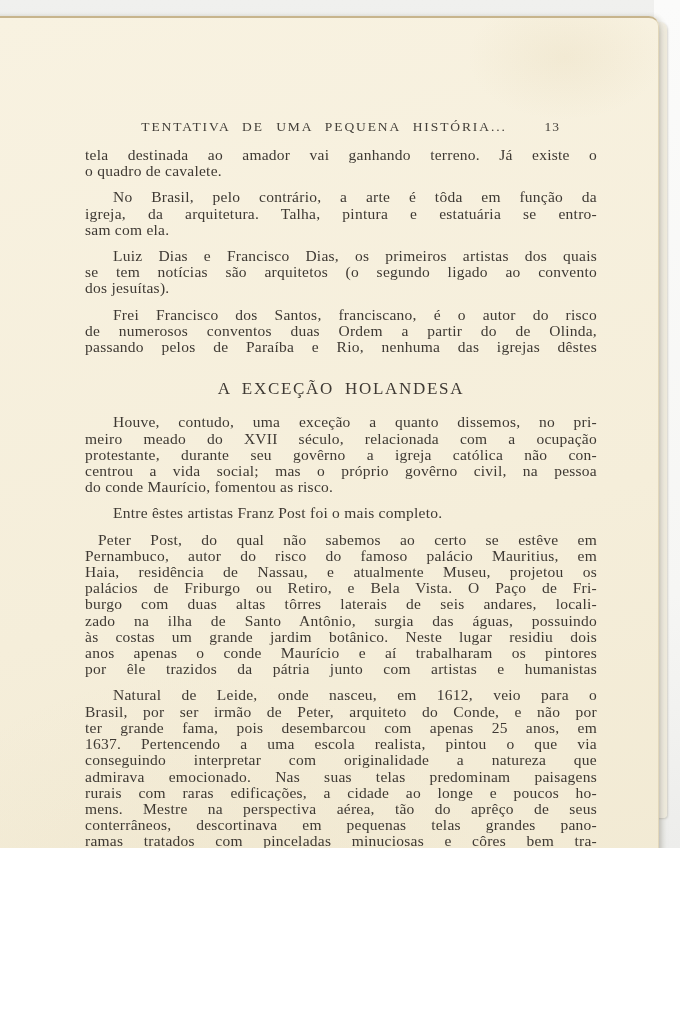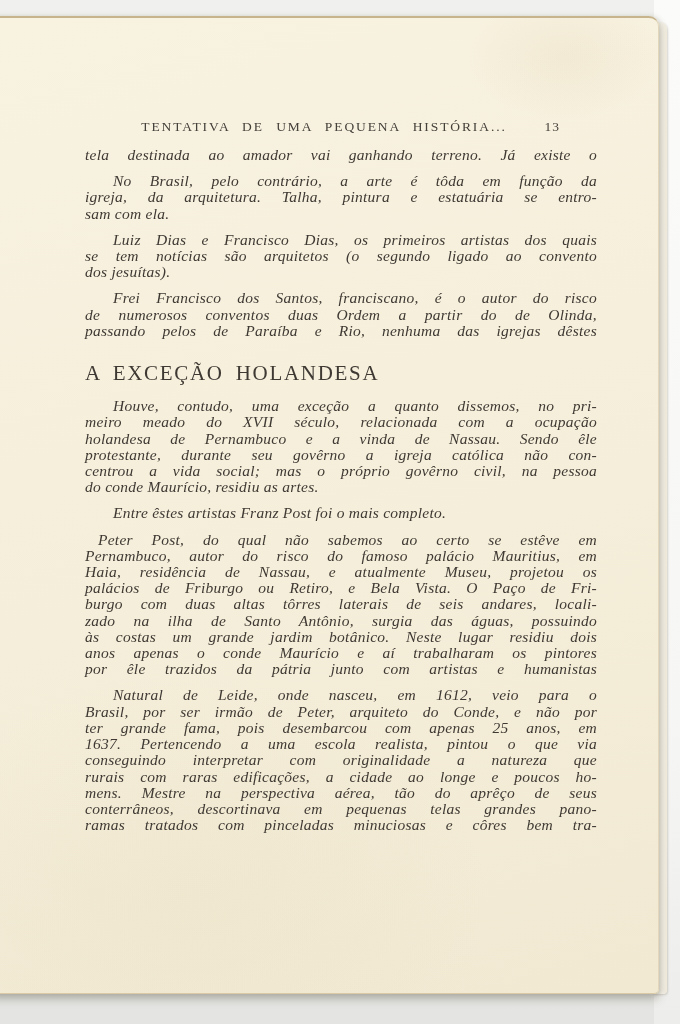--- a/index.html
+++ b/index.html
@@ -1,20 +1,20 @@
 <!DOCTYPE html>
 <html><head>
 <meta charset="utf-8">
 <style>
   html,body { margin:0; padding:0; }
   body { font-family: "Liberation Serif", "DejaVu Serif", serif; }
 
   .photo {
     position: relative;
-    width: 680px; height: 1024px;
+    width: 680px; height: 848px;
     overflow: hidden;
     background: linear-gradient(180deg, #f0f0ee 0%, #e9eae8 30%, #e4e5e2 100%);
   }
 
   
   .backdrop-right {
     position:absolute; top:0; right:0; width:26px; height:100%;
     background: linear-gradient(180deg, #fbfbfa 0%, #f6f6f4 70%, #ededeb 100%);
   }
 
@@ -52,28 +52,28 @@
   }
   .running-header .title {
     display:block; text-align:center; margin-right:34px;
     letter-spacing:1.9px; word-spacing:7px; white-space:nowrap;
   }
   .running-header .folio {
     position:absolute; right:37px; top:0; letter-spacing:1px;margin-left:36px;
   }
 
   .para { margin:10px 0 0 0; }
-  .line { text-align: justify; text-align-last: justify; font-style: italic; }
+  .line { text-align: justify; text-align-last: justify; }
   .line.end { text-align-last: left; }
   .line.first { text-indent: 28px; }
   .line.first-sm { text-indent: 13px; }
 
   .section-heading {
-    margin:26px 0 17px 0;
-    font-size:21px; color:#3e3933;
+    text-align:center; margin:26px 0 17px 0;
+    font-size:17px; color:#3e3933;
     letter-spacing:1.7px; word-spacing:5px;
   }
 </style>
 </head>
 <body>
 
 <div class="photo">
   <div class="backdrop-right"></div>
   <div class="fore-edge"></div>
 
@@ -81,44 +81,44 @@
     <div class="text-column">
 
       <div class="running-header">
         <span class="title">TENTATIVA DE UMA PEQUENA HISTÓRIA...</span>
         <span class="folio">13</span>
       </div>
 
       <main>
           <div class="para">
             <div class="line">tela destinada ao amador vai ganhando terreno.  Já existe o</div>
+            <div class="line end">o quadro de cavalete.</div>
           </div>
           <div class="para">
             <div class="line first">No Brasil, pelo contrário, a arte é tôda em função da</div>
             <div class="line">igreja, da arquitetura.  Talha, pintura e estatuária se entro-</div>
             <div class="line end">sam com ela.</div>
           </div>
           <div class="para">
             <div class="line first">Luiz Dias e Francisco Dias, os primeiros artistas dos quais</div>
             <div class="line">se tem notícias são arquitetos (o segundo ligado ao convento</div>
             <div class="line end">dos jesuítas).</div>
           </div>
           <div class="para">
             <div class="line first">Frei Francisco dos Santos, franciscano, é o autor do risco</div>
             <div class="line">de numerosos conventos duas Ordem a partir do de Olinda,</div>
             <div class="line">passando pelos de Paraíba e Rio, nenhuma das igrejas dêstes</div>
           </div>
           <div class="section-heading">A EXCEÇÃO HOLANDESA</div>
           <div class="para">
             <div class="line first">Houve, contudo, uma exceção a quanto dissemos, no pri-</div>
             <div class="line">meiro meado do XVII século, relacionada com a ocupação</div>
-            <div class="line">holandesa de Pernambuco e a vinda de Nassau.  Sendo êle</div>
             <div class="line">protestante, durante seu govêrno a igreja católica não con-</div>
             <div class="line">centrou a vida social; mas o próprio govêrno civil, na pessoa</div>
-            <div class="line end">do conde Maurício, residiu as artes.</div>
+            <div class="line end">do conde Maurício, fomentou as risco.</div>
           </div>
           <div class="para">
             <div class="line first end">Entre êstes artistas Franz Post foi o mais completo.</div>
           </div>
           <div class="para">
             <div class="line first-sm">Peter Post, do qual não sabemos ao certo se estêve em</div>
             <div class="line">Pernambuco, autor do risco do famoso palácio Mauritius, em</div>
             <div class="line">Haia, residência de Nassau, e atualmente Museu, projetou os</div>
             <div class="line">palácios de Friburgo ou Retiro, e Bela Vista.  O Paço de Fri-</div>
             <div class="line">burgo com duas altas tôrres laterais de seis andares, locali-</div>
@@ -126,20 +126,21 @@
             <div class="line">às costas um grande jardim botânico.  Neste lugar residiu dois</div>
             <div class="line">anos apenas o conde Maurício e aí trabalharam os pintores</div>
             <div class="line">por êle trazidos da pátria junto com artistas e humanistas</div>
           </div>
           <div class="para">
             <div class="line first">Natural de Leide, onde nasceu, em 1612, veio para o</div>
             <div class="line">Brasil, por ser irmão de Peter, arquiteto do Conde, e não por</div>
             <div class="line">ter grande fama, pois desembarcou com apenas 25 anos, em</div>
             <div class="line">1637.  Pertencendo a uma escola realista, pintou o que via</div>
             <div class="line">conseguindo interpretar com originalidade a natureza que</div>
+            <div class="line">admirava emocionado.  Nas suas telas predominam paisagens</div>
             <div class="line">rurais com raras edificações, a cidade ao longe e poucos ho-</div>
             <div class="line">mens.  Mestre na perspectiva aérea, tão do aprêço de seus</div>
             <div class="line">conterrâneos, descortinava em pequenas telas grandes pano-</div>
             <div class="line">ramas tratados com pinceladas minuciosas e côres bem tra-</div>
           </div>
         </main>
 
     </div>
   </div>
 </div>

